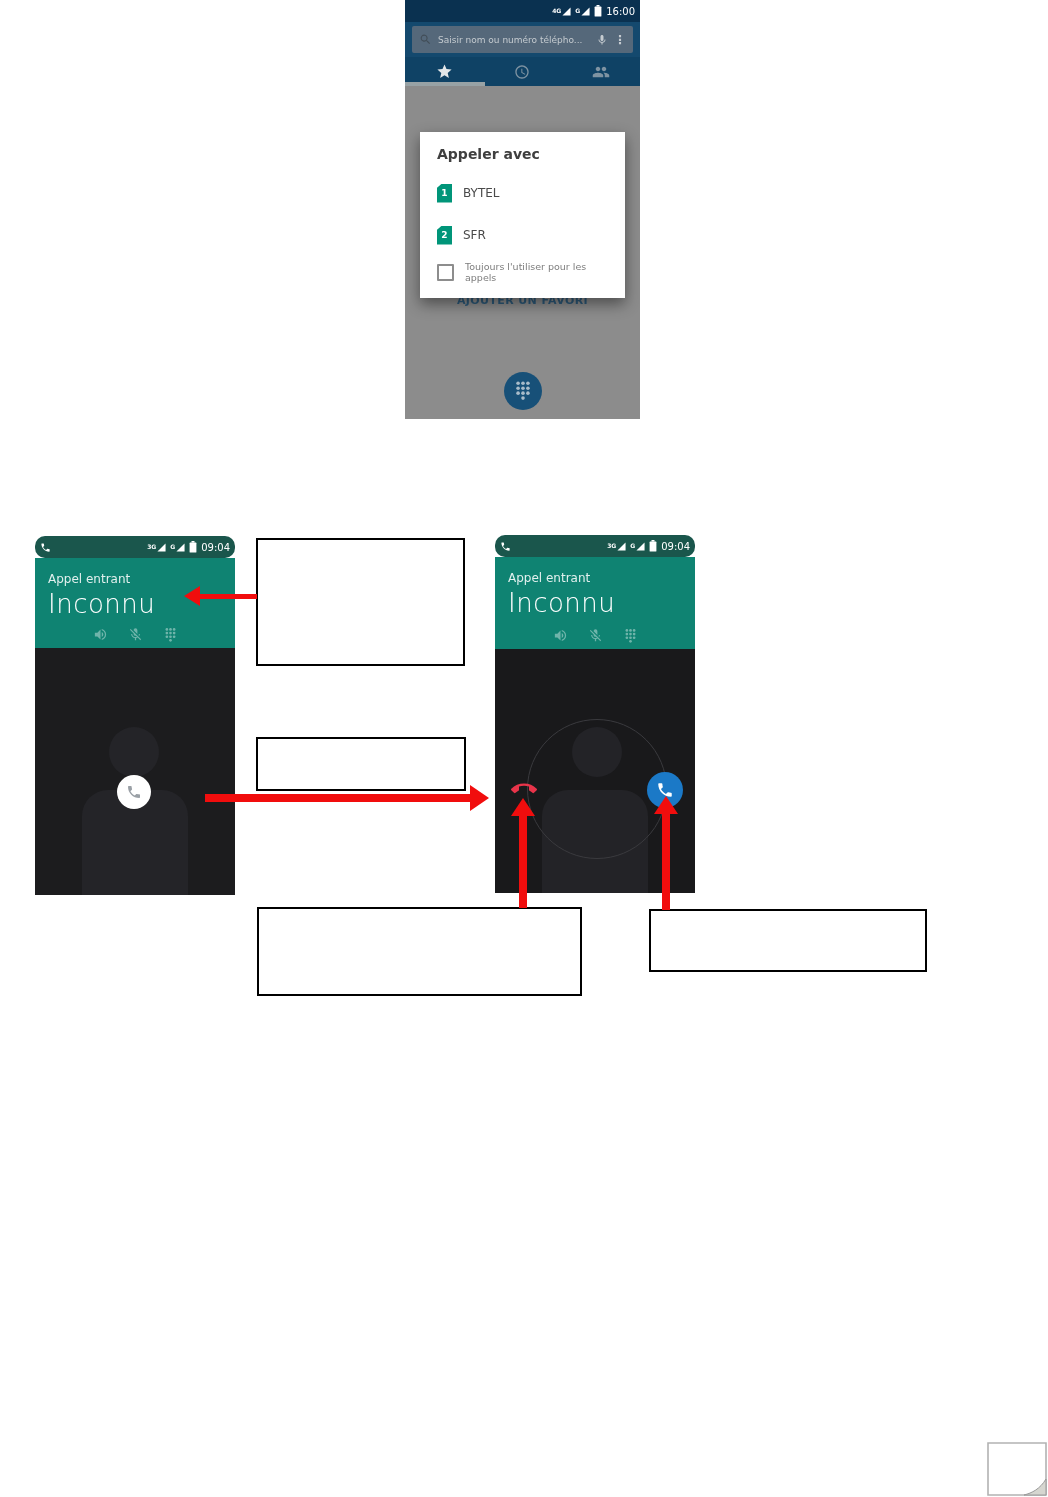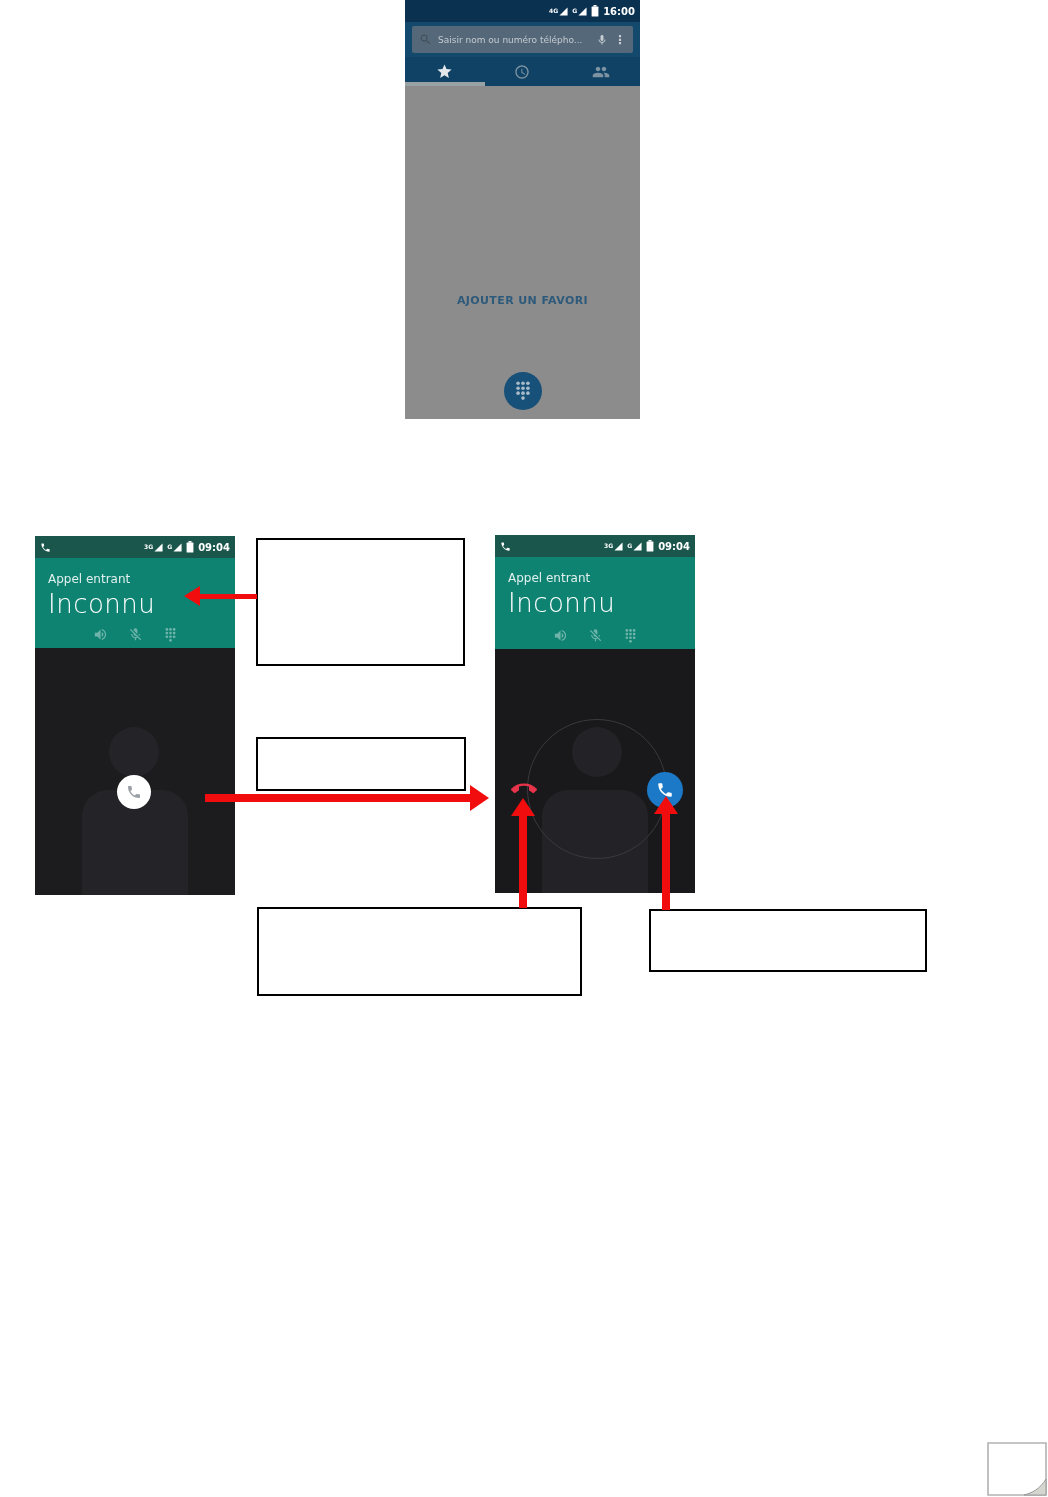--- a/index.html
+++ b/index.html
@@ -5,21 +5,21 @@
   html,body{margin:0;padding:0;background:#fff;}
   .page{position:relative;width:1048px;height:1497px;background:#ffffff;overflow:hidden;
         font-family:"DejaVu Sans", sans-serif;}
   .phone{position:absolute;overflow:hidden;}
 
   
   .d-status{height:22px;background:#0a3150;display:flex;align-items:center;justify-content:flex-end;
             gap:4px;padding:0 5px;color:#fff;}
   .sig{display:inline-flex;align-items:flex-start;gap:1px;}
   .nt{font-size:6px;font-weight:bold;font-style:normal;line-height:6px;margin-top:1px;color:#fff;}
-  .time{font-size:10px;font-weight:bold;}
+  .time{font-size:10px;font-weight:normal;}
   .d-search{height:35px;background:#14496e;padding:4px 7px;box-sizing:border-box;}
   .searchbox{height:27px;background:#55687a;border-radius:2px;display:flex;align-items:center;
              gap:6px;padding:0 7px;}
   .ph{flex:1;font-size:9px;color:#c5cbd0;white-space:nowrap;overflow:hidden;}
   .dots{color:#c5cbd0;font-size:12px;font-weight:bold;line-height:12px;}
   .d-tabs{height:29px;background:#0f4265;display:flex;position:relative;}
   .tab{flex:1;display:flex;align-items:center;justify-content:center;}
   .indicator{position:absolute;left:0;bottom:0;width:34%;height:4px;background:#98a2a5;}
   .d-content{position:relative;height:333px;background:#8c8c8c;}
   .addfav{position:absolute;top:208px;width:100%;text-align:center;font-size:11px;font-weight:bold;
@@ -31,21 +31,21 @@
   .dlg-title{font-size:14px;font-weight:bold;color:#3f3f3f;margin-bottom:10px;}
   .dlg-row{display:flex;align-items:center;gap:11px;height:42px;}
   .sim{width:15px;height:19px;background:#009579;clip-path:polygon(33% 0,100% 0,100% 100%,0 100%,0 22%);
        color:#fff;font-size:9px;font-weight:bold;display:flex;align-items:center;justify-content:center;}
   .dlg-label{font-size:12px;color:#4a4a4a;}
   .dlg-check{display:flex;align-items:center;gap:11px;margin-top:5px;}
   .cb{width:13px;height:13px;border:2px solid #8d8d8d;border-radius:1px;background:#fff;flex:0 0 auto;}
   .cb-label{font-size:9.5px;color:#7d7d7d;}
 
   
-  .c-status{height:22px;background:#1a564c;display:flex;align-items:center;gap:4px;padding:0 5px;color:#fff;}
+  .c-status{height:22px;background:#1a564c;display:flex;align-items:center;gap:4px;padding:0 5px;color:#fff;border-radius:10px;}
   .c-spacer{flex:1;}
   .c-header{background:#0f8372;position:relative;box-sizing:border-box;padding:14px 0 0 13px;}
   .hL{height:90px;} .hR{height:92px;}
   .state{font-size:12px;color:rgba(255,255,255,0.88);margin-bottom:3px;}
   .caller{font-size:26px;font-weight:300;color:#fff;letter-spacing:0.5px;}
   .c-icons{position:absolute;bottom:4px;left:0;width:100%;display:flex;justify-content:center;
            gap:20px;opacity:0.4;}
   .c-body{position:relative;background:#1c1c1e;}
   .bL{height:247px;} .bR{height:244px;background:#19191b;}
   .head{position:absolute;width:50px;height:50px;border-radius:50%;background:#242428;}
@@ -142,20 +142,35 @@
               <circle cx="18" cy="10" r="2.2"></circle>
             <circle cx="6" cy="16" r="2.2"></circle>
               <circle cx="12" cy="16" r="2.2"></circle>
               <circle cx="18" cy="16" r="2.2"></circle>
             <circle cx="12" cy="22" r="2.2"></circle>
           </g>
         </svg>
       </div>
     </div>
 
+    <div class="dialog">
+      <div class="dlg-title">Appeler avec</div>
+      <div class="dlg-row">
+        <span class="sim">1</span>
+        <span class="dlg-label">BYTEL</span>
+      </div>
+      <div class="dlg-row">
+        <span class="sim">2</span>
+        <span class="dlg-label">SFR</span>
+      </div>
+      <div class="dlg-check">
+        <span class="cb"></span>
+        <span class="cb-label">Toujours l'utiliser pour les appels</span>
+      </div>
+    </div>
   </div>
 
   <div class="phone" style="left:35px;top:536px;width:200px;height:359px;">
     <div class="c-status">
       <svg width="11" height="11" viewBox="0 0 24 24">
         <path fill="#fff" d="M6.62 10.79c1.44 2.83 3.76 5.14 6.59 6.59l2.2-2.2c.27-.27.67-.36 1.02-.24 1.12.37 2.33.57 3.57.57.55 0 1 .45 1 1V20c0 .55-.45 1-1 1-9.39 0-17-7.61-17-17 0-.55.45-1 1-1h3.5c.55 0 1 .45 1 1 0 1.25.2 2.45.57 3.57.11.35.03.74-.25 1.02l-2.2 2.2z"></path>
       </svg>
       <span class="c-spacer"></span>
       <span class="sig">
         <i class="nt">3G</i>

